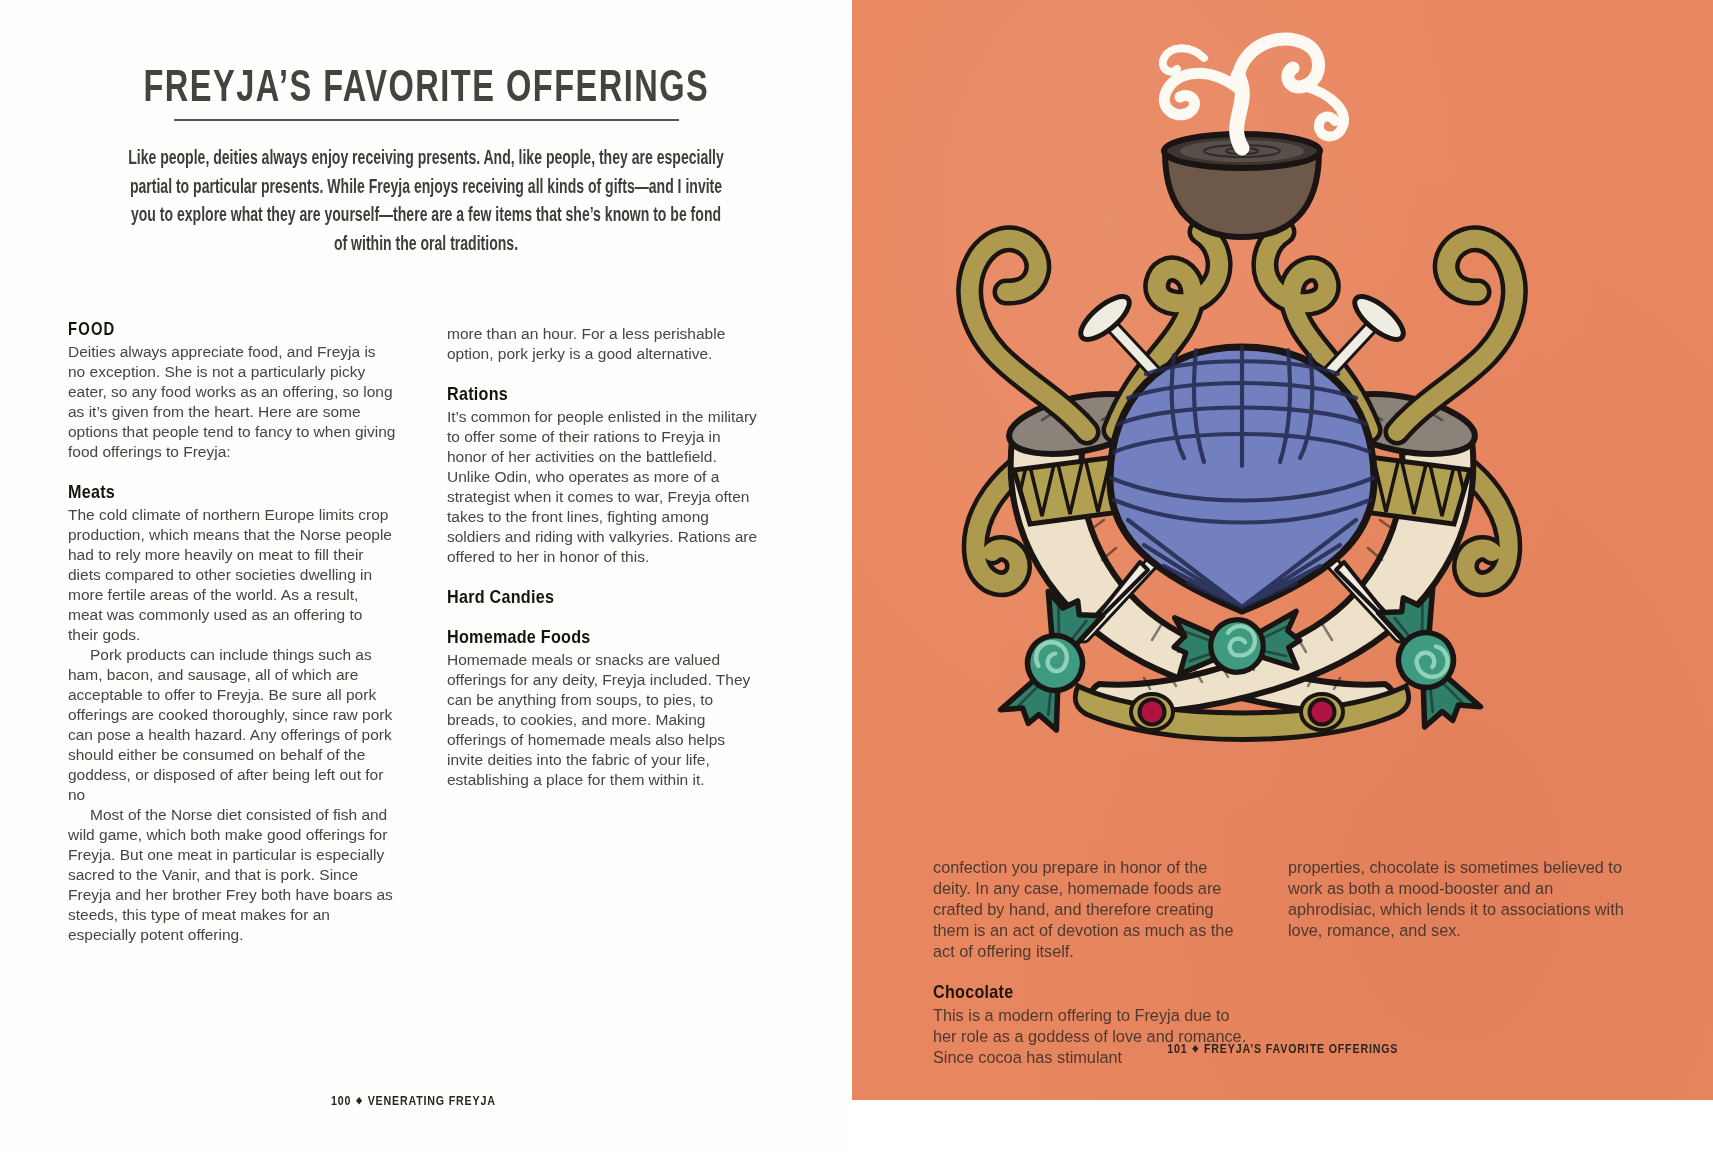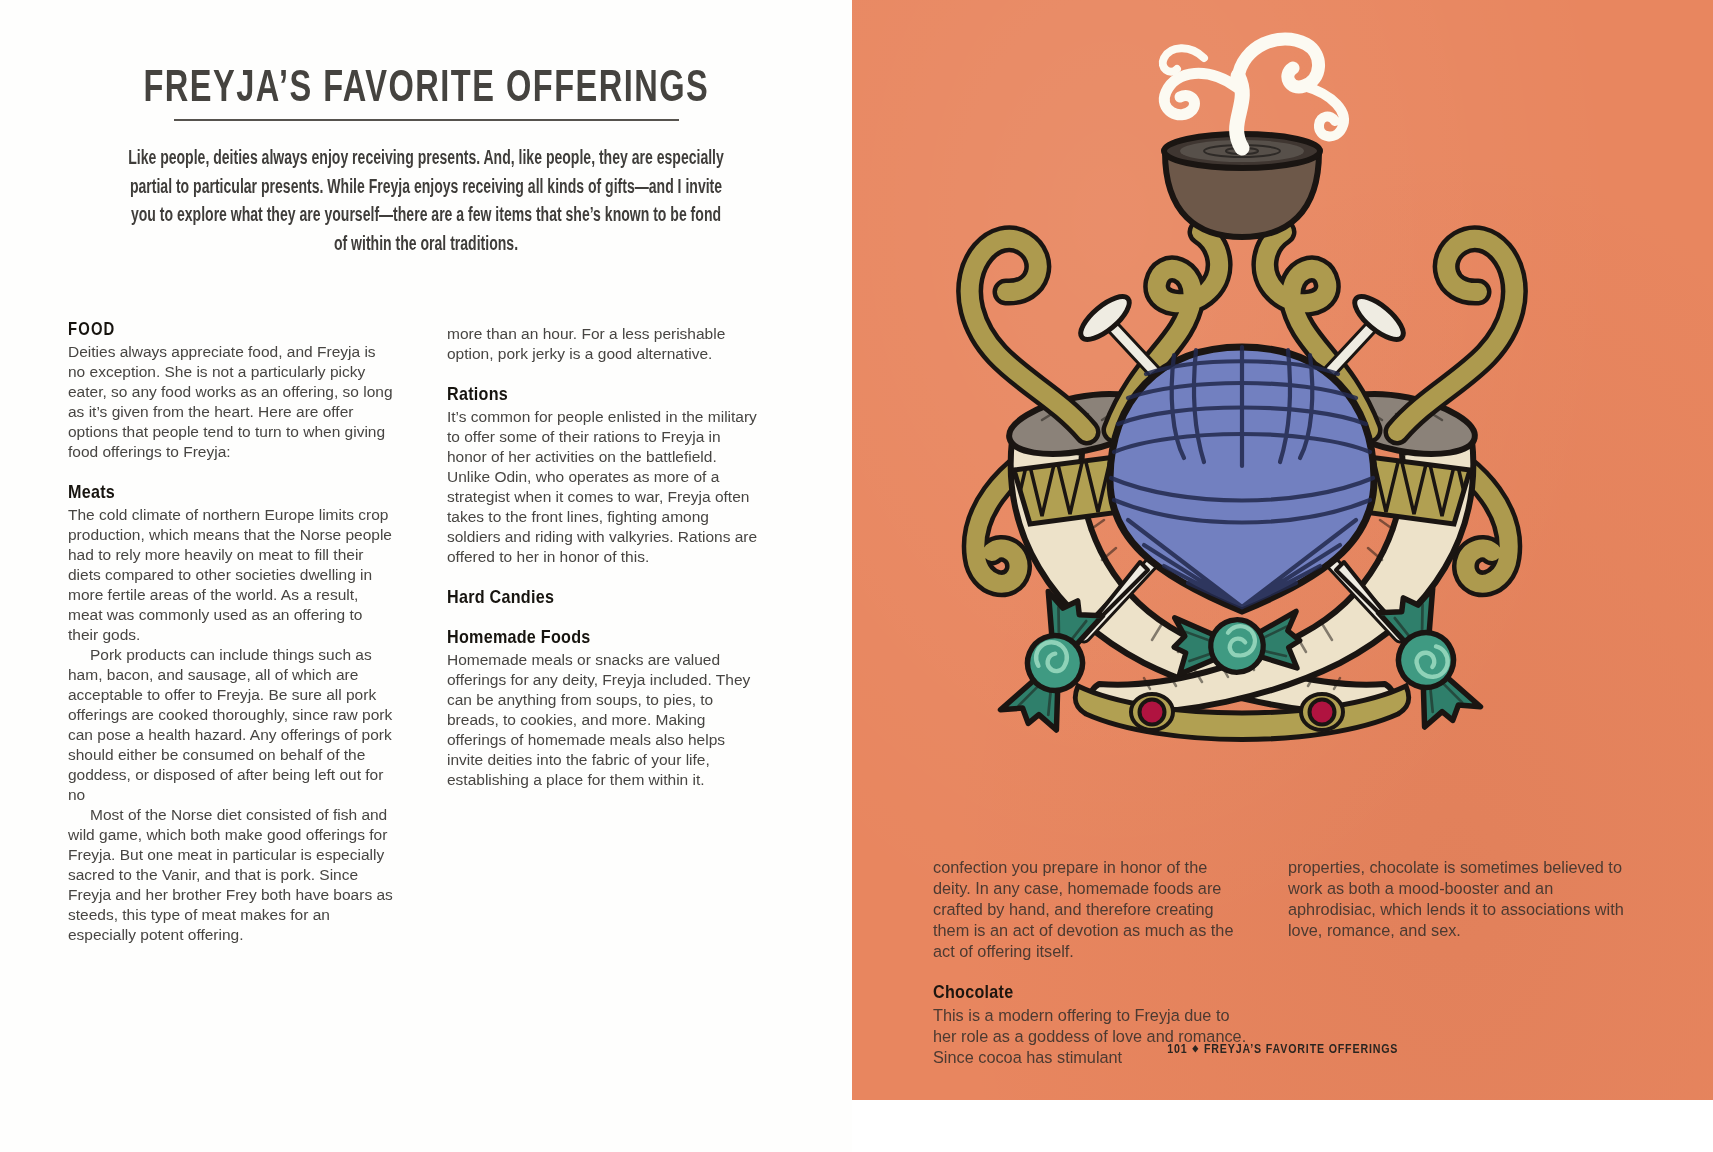--- a/index.html
+++ b/index.html
@@ -86,36 +86,41 @@
 <div class="page-left">
   <div class="lp-title">
     <span class="runic">FREYJA’S FAVORITE OFFERINGS</span>
     <div class="title-rule"></div>
   </div>
 
   <div class="lp-intro">Like people, deities always enjoy receiving presents. And, like people, they are especially partial to particular presents. While Freyja enjoys receiving all kinds of gifts—and I invite you to explore what they are yourself—there are a few items that she’s known to be fond of within the oral traditions.</div>
 
   <div class="col col1">
     <span class="sec-head runic-head">FOOD</span>
-    <p>Deities always appreciate food, and Freyja is no exception. She is not a particularly picky eater, so any food works as an offering, so long as it’s given from the heart. Here are offer options that people tend to turn to when giving food offerings to Freyja:</p>
+    <p>Deities always appreciate food, and Freyja is no exception. She is not a particularly picky eater, so any food works as an offering, so long as it’s given from the heart. Here are some options that people tend to fancy to when giving food offerings to Freyja:</p>
     <span class="sec-head gap-before">Meats</span>
     <p>The cold climate of northern Europe limits crop production, which means that the Norse people had to rely more heavily on meat to fill their diets compared to other societies dwelling in more fertile areas of the world. As a result, meat was commonly used as an offering to their gods.</p>
     <p class="indent">Pork products can include things such as ham, bacon, and sausage, all of which are acceptable to offer to Freyja. Be sure all pork offerings are cooked thoroughly, since raw pork can pose a health hazard. Any offerings of pork should either be consumed on behalf of the goddess, or disposed of after being left out for no</p>
     <p class="indent">Most of the Norse diet consisted of fish and wild game, which both make good offerings for Freyja. But one meat in particular is especially sacred to the Vanir, and that is pork. Since Freyja and her brother Frey both have boars as steeds, this type of meat makes for an especially potent offering.</p>
   </div>
 
   <div class="col col2">
     <p>more than an hour. For a less perishable option, pork jerky is a good alternative.</p>
     <span class="sec-head gap-before">Rations</span>
     <p>It’s common for people enlisted in the military to offer some of their rations to Freyja in honor of her activities on the battlefield. Unlike Odin, who operates as more of a strategist when it comes to war, Freyja often takes to the front lines, fighting among soldiers and riding with valkyries. Rations are offered to her in honor of this.</p>
     <span class="sec-head gap-before">Hard Candies</span>
     <span class="sec-head gap-before">Homemade Foods</span>
     <p>Homemade meals or snacks are valued offerings for any deity, Freyja included. They can be anything from soups, to pies, to breads, to cookies, and more. Making offerings of homemade meals also helps invite deities into the fabric of your life, establishing a place for them within it.</p>
   </div>
 
+  <div class="pg-footer fl">
+    <span class="inner">
+      <span>100</span><span class="sep">◆</span><span>VENERATING FREYJA</span>
+    </span>
+  </div>
 </div>
 
 <div class="page-right">
 
   <svg class="illus" width="861" height="800" viewBox="0 0 861 800">
 
     <defs>
       <clipPath id="bandClipL">
           <path d="M 162,470 L 302,452 L 313,506 L 178,524 Z"></path>
         </clipPath>

